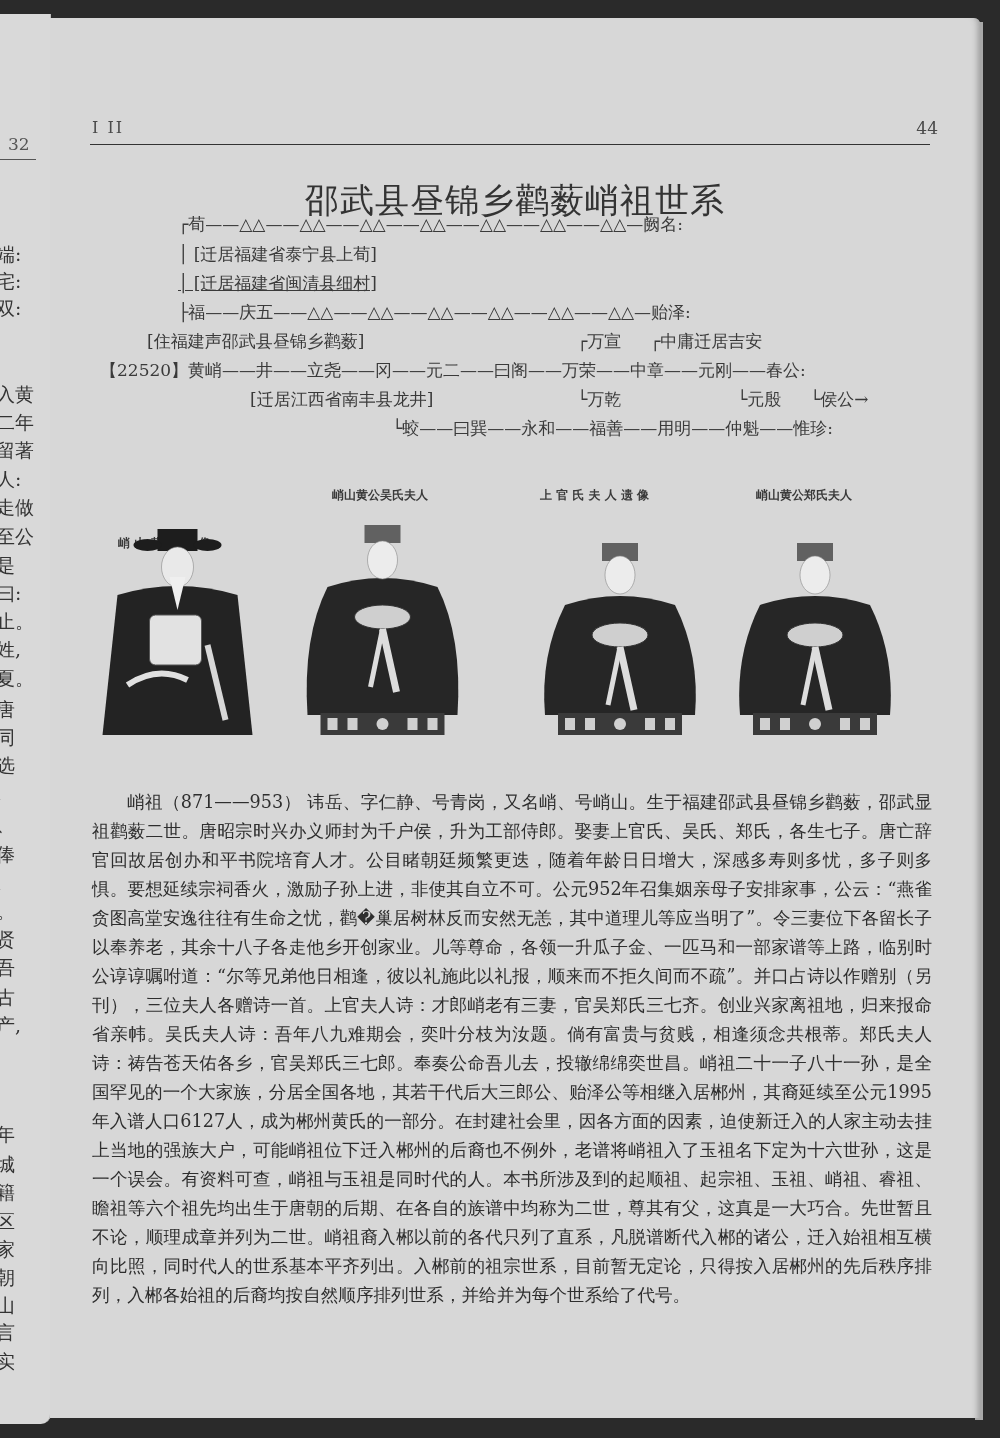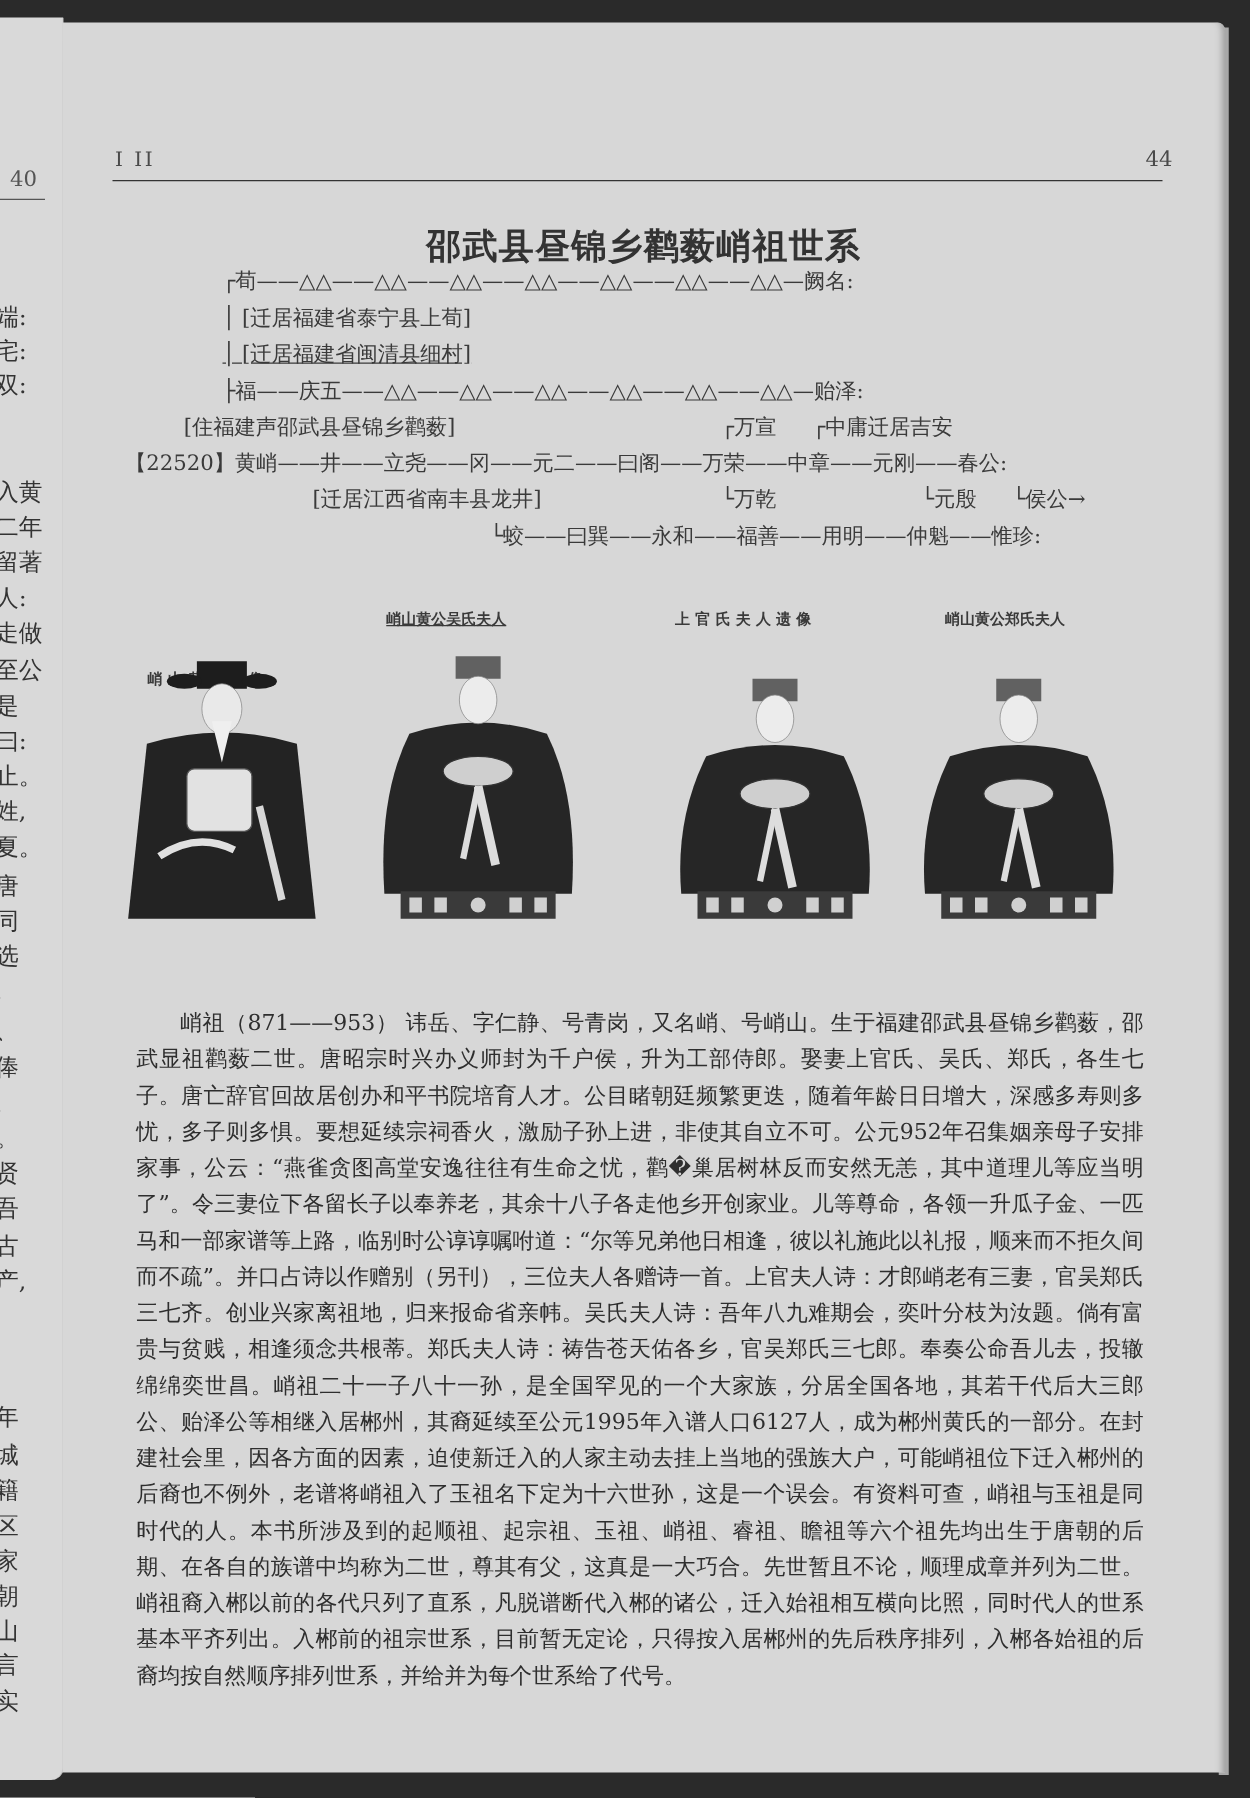--- a/index.html
+++ b/index.html
@@ -32,42 +32,42 @@
     position:absolute; left:42px; top:100px; width:800px; height:28px;
     font-size:16px; color:#4a4a4a;
   }
   .header .section { position:absolute; left:0; top:0; letter-spacing:2px; }
   .header .running { position:absolute; left:178px; top:0; }
   .header .pnum { position:absolute; right:-46px; top:0; font-size:17px; }
   .header-rule { position:absolute; left:40px; top:126px; width:840px; border-top:1.5px solid #333; }
 
   .title {
     position:absolute; left:0; width:930px; top:160px; text-align:center;
-    font-size:28px; font-weight:bold; color:#333; letter-spacing:1px;
+    font-size:34px; font-weight:normal; color:#333; letter-spacing:1px;
   }
 
   .tree { position:absolute; left:0; top:0; font-size:17px; color:#3a3a3a; }
   .tree .row { position:absolute; white-space:nowrap; }
 
   .caption { position:absolute; top:487px; font-size:12px; font-weight:bold; color:#3a3a3a; white-space:nowrap; }
 
   .portrait { position:absolute; top:515px; }
   .portrait svg { display:block; }
 
   .body-text {
     position:absolute; left:42px; top:770px; width:840px;
     font-size:17.6px; line-height:29px; color:#2e2e2e; text-align:justify;
   }
-  .body-text p { margin:17px; text-indent:2em; }
+  .body-text p { margin:0; text-indent:2em; }
 </style>
 </head>
 <body>
 
 <div class="left-page">
-  <div class="pnum">40</div>
+  <div class="pnum">32</div>
   <div class="rule"></div>
   <div id="left-frags">
       <div class="frag" style="top: 231px;">端:</div>
       <div class="frag" style="top: 258px;">宅:</div>
       <div class="frag" style="top: 285px;">双:</div>
       <div class="frag" style="top: 371px;">入黄</div>
       <div class="frag" style="top: 399px;">二年</div>
       <div class="frag" style="top: 427px;">留著</div>
       <div class="frag" style="top: 456px;">人:</div>
       <div class="frag" style="top: 484px;">走做</div>
@@ -135,21 +135,21 @@
           <rect x="54.5" y="100" width="52" height="50" rx="6" fill="#e2e2e2" stroke="#555"></rect>
              <path d="M32.5,170 Q62.5,150 92.5,165" stroke="#e0e0e0" stroke-width="6" fill="none"></path>
              <path d="M112.5,130 L130.5,205" stroke="#d8d8d8" stroke-width="6"></path>
           <rect x="62.5" y="14" width="40" height="22" fill="#1d1d1d"></rect>
             <ellipse cx="52.5" cy="30" rx="14" ry="6" fill="#1d1d1d"></ellipse>
             <ellipse cx="112.5" cy="30" rx="14" ry="6" fill="#1d1d1d"></ellipse>
             <ellipse cx="82.5" cy="52" rx="16" ry="20" fill="#e9e9e9" stroke="#888" stroke-width="0.6"></ellipse>
             <path d="M74.5,62 L82.5,95 L90.5,62 Z" fill="#efefef"></path>
         </svg>
       </div>
-      <div class="caption" style="left: 259px; top: 469px; text-decoration: underline;">峭山黄公吴氏夫人</div>
+      <div class="caption" style="left: 282px; top: 469px;">峭山黄公吴氏夫人</div>
       <div class="portrait" style="left: 250px; top: 497px;">
         <svg width="165" height="225" viewBox="0 0 165 225">
           <path d="M27.5,72 Q82.5,54 137.5,72 Q162.5,122 157.5,200 L7.5,200 Q2.5,122 27.5,72 Z" fill="#262626"></path>
           <ellipse cx="82.5" cy="102" rx="28" ry="12" fill="#cfcfcf" stroke="#333"></ellipse>
              <path d="M82.5,114 L70.5,172" stroke="#ddd" stroke-width="5"></path>
              <path d="M82.5,114 L96.5,177" stroke="#ddd" stroke-width="7"></path>
              <rect x="20.5" y="198" width="124" height="22" fill="#3a3a3a"></rect>
              <g fill="#d0d0d0">
                <rect x="27.5" y="203" width="10" height="12"></rect>
                <rect x="47.5" y="203" width="10" height="12"></rect>

